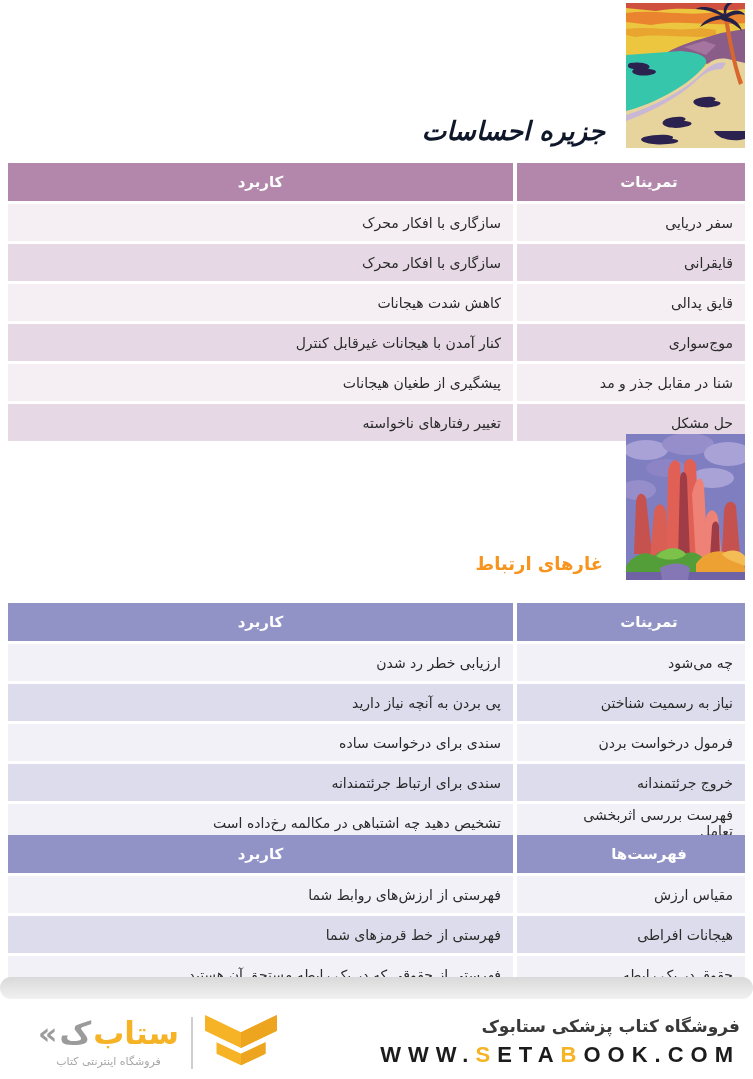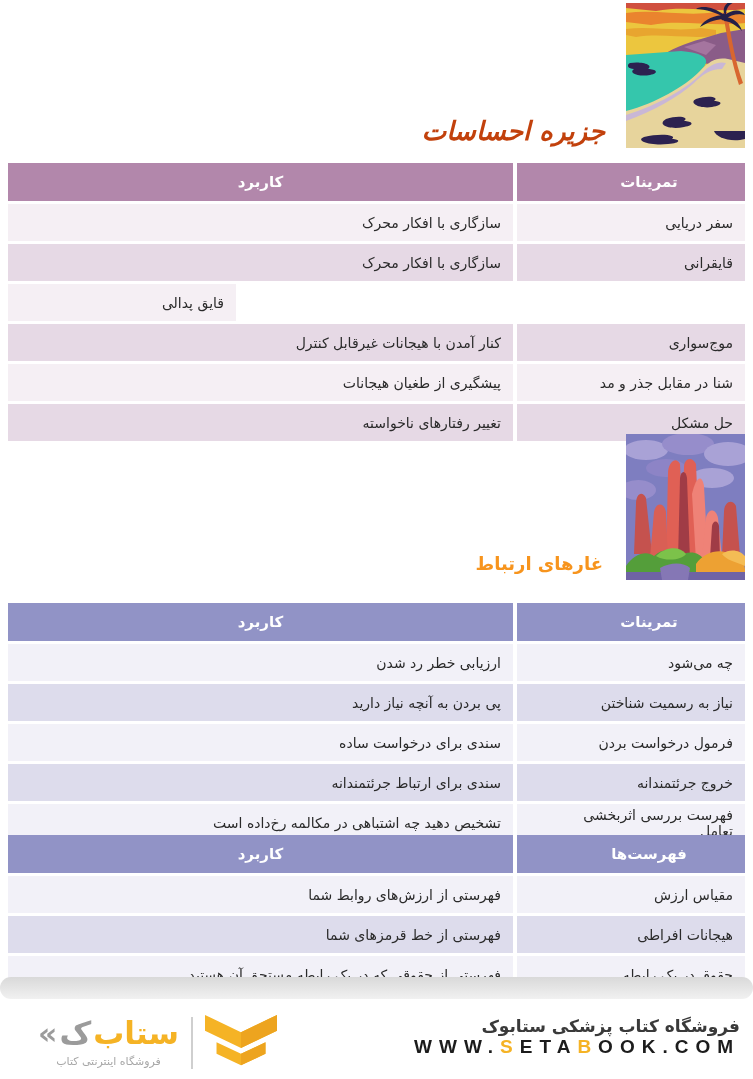--- a/index.html
+++ b/index.html
@@ -11,21 +11,21 @@
 
   
   .illus { position:absolute; right:8px; overflow:hidden; }
   .illus svg { display:block; }
   .illus1 { top:3px; width:119px; height:145px; }
   .illus2 { top:434px; width:119px; height:146px; }
 
   .calli-title {
     position:absolute; top:116px; right:148px;
     font-family:"DejaVu Serif", serif; font-style:italic; font-weight:bold;
-    font-size:26px; color:#c2410c; direction:rtl; letter-spacing:1px;
+    font-size:26px; color:#0f172a; direction:rtl; letter-spacing:1px;
   }
   .orange-title {
     position:absolute; top:553px; right:150px;
     font-size:18px; font-weight:bold; color:#f7941d; direction:rtl;margin-left:12px;
   }
 
   
   .tbl { position:absolute; left:8px; right:8px; }
   .t1 { top:163px; }
   .t2 { top:603px; }
@@ -69,22 +69,22 @@
   .word-row { display:flex; direction:ltr; align-items:flex-end; gap:2px; }
   .wd-chev { color:#9b9b9b; font-size:30px; font-weight:bold; line-height:1; }
   .wd-gray { color:#9b9b9b; font-size:31px; font-weight:bold; line-height:1; direction:rtl; }
   .wd-yellow { color:#f5b325; font-size:31px; font-weight:bold; line-height:1; direction:rtl; }
   .tagline { margin-top:6px; font-size:11px; color:#a7a7a7; direction:rtl; }
   .logo-divider { width:2px; height:52px; background:#cfcfcf; }
 
   .store-text { position:absolute; top:1016px; right:13px; text-align:right; direction:rtl; }
   .store-title { font-size:17px; font-weight:600; color:#3a3a3a; }
   .store-url {
-    margin-top:0; direction:ltr; font-family:"Liberation Sans", sans-serif;
-    font-size:19px; font-weight:bold; color:#1c1c1c; letter-spacing:7px; white-space:nowrap;
+    margin-top:6px; direction:ltr; font-family:"Liberation Sans", sans-serif;
+    font-size:22px; font-weight:bold; color:#1c1c1c; letter-spacing:7px; white-space:nowrap;
   }
   .store-url .accent { color:#f5b325; }
 </style>
 </head>
 <body>
 
 <div class="illus illus1">
   <svg width="119" height="145" viewBox="0 0 119 145">
     <rect width="119" height="145" fill="#ecc63e"></rect>
     <path d="M0 0 H119 V6 C90 10 60 2 30 8 L0 5 Z" fill="#d0503f"></path>
@@ -118,20 +118,21 @@
   </div>
   <div class="trow">
     <div class="cell app">سازگاری با افکار محرک</div>
     <div class="cell exr">سفر دریایی</div>
   </div>
   <div class="trow">
     <div class="cell app">سازگاری با افکار محرک</div>
     <div class="cell exr">قایقرانی</div>
   </div>
   <div class="trow">
+    <div class="cell app">کاهش شدت هیجانات</div>
     <div class="cell exr">قایق پدالی</div>
   </div>
   <div class="trow">
     <div class="cell app">کنار آمدن با هیجانات غیرقابل کنترل</div>
     <div class="cell exr">موج‌سواری</div>
   </div>
   <div class="trow">
     <div class="cell app">پیشگیری از طغیان هیجانات</div>
     <div class="cell exr">شنا در مقابل جذر و مد</div>
   </div>

